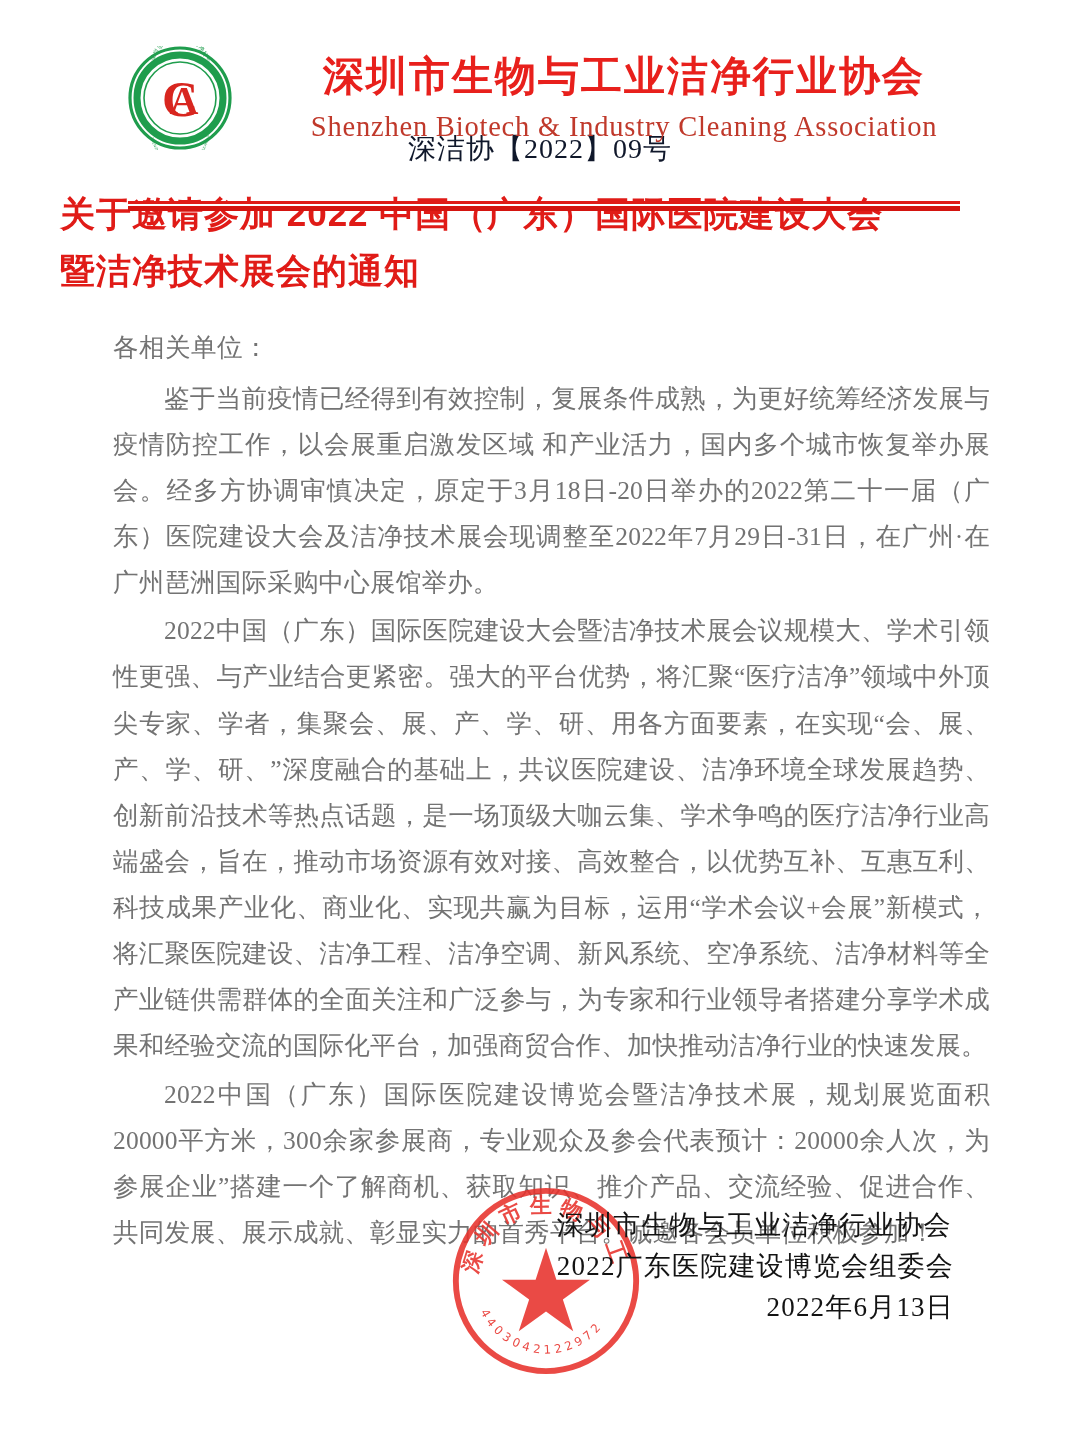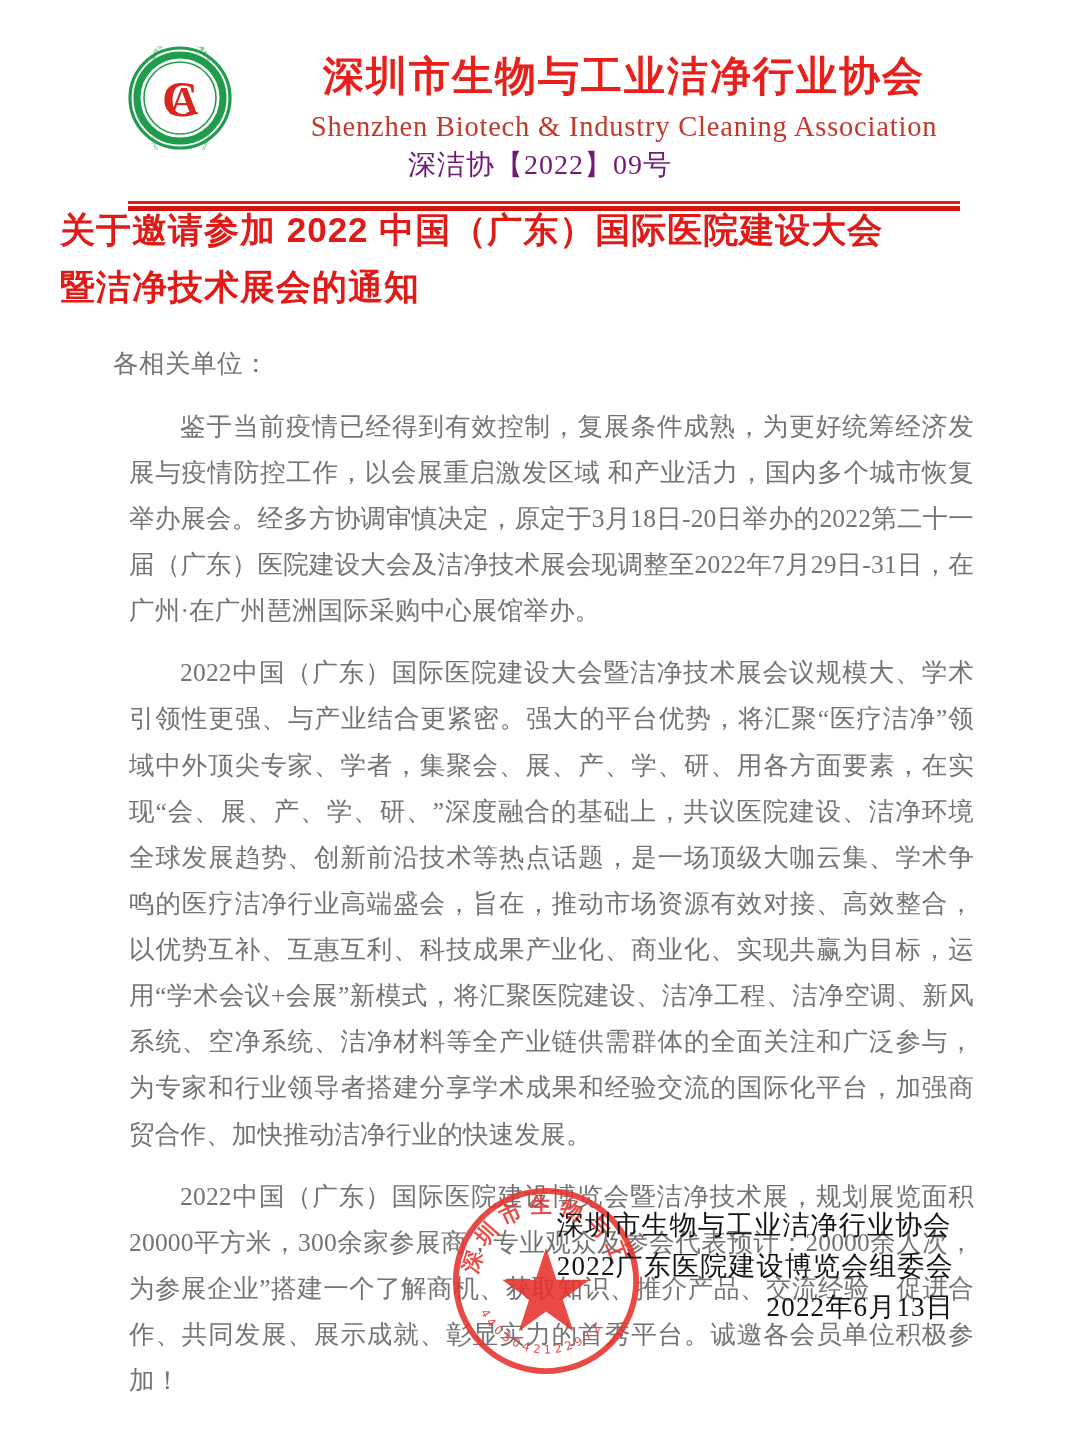--- a/index.html
+++ b/index.html
@@ -79,25 +79,25 @@
   }
   .rule-gap { height: 2px; background: #fff; }
   .rule-thick {
     height: 5px;
     background: #d4140f;
     width: 100%;
   }
 
   
   .doc-number {
-    margin-top: 28px;
+    margin-top: 12px;
     text-align: center;
     font-size: 28px;
     font-family: "Liberation Serif", "DejaVu Serif", serif;
-    color: #701a75;
+    color: #0f172a;
     letter-spacing: 1px;
   }
 
   
   .doc-title {
     margin: 18px 0 0 0;
     text-align: left;
     color: #e01b17;
     font-family: "Liberation Sans", "DejaVu Sans", sans-serif;
     font-weight: bold;
@@ -116,21 +116,21 @@
     line-height: 1.81;
     color: #737373;
     text-align: justify;
     text-justify: inter-character;
   }
   .salutation {
     margin: 0 0 4px 0;
     letter-spacing: 0.5px;
   }
   .para {
-    margin: 16px;
+    margin: 0;
     text-indent: 2em;
     letter-spacing: 0.2px;
     text-align: justify;
   }
   .para + .para { margin-top: 2px; }
 
   
   .sign-block {
     position: absolute;
     right: 126px;

